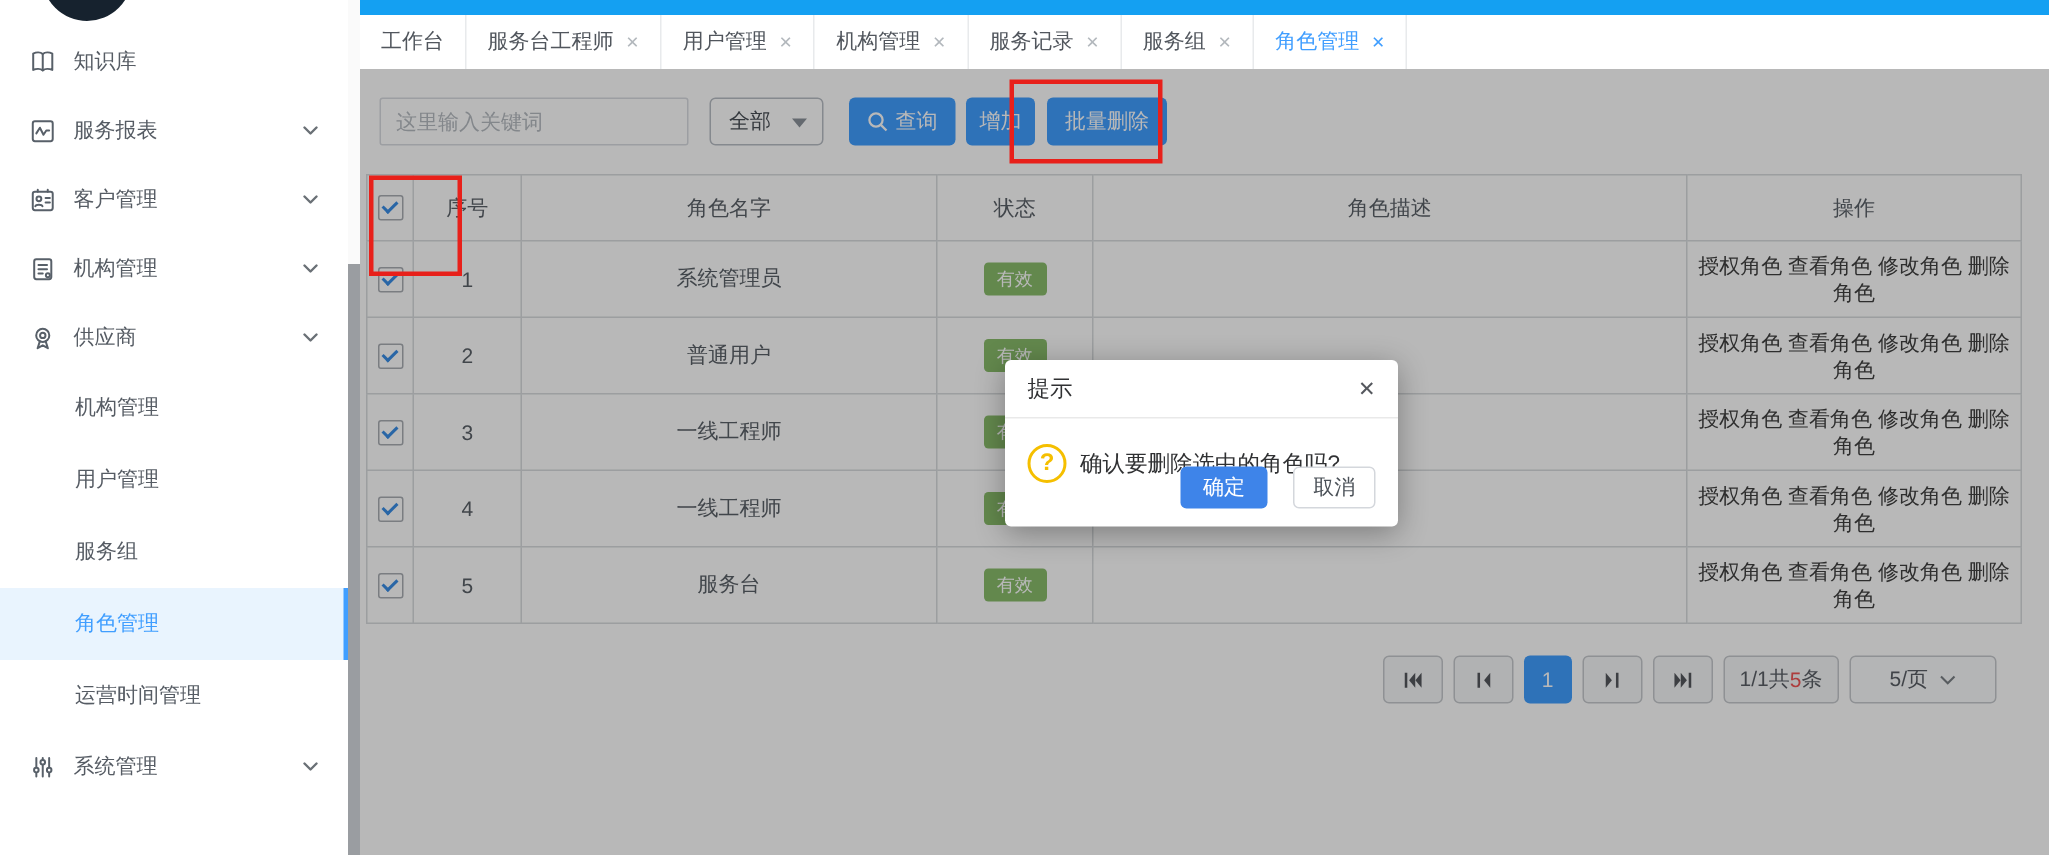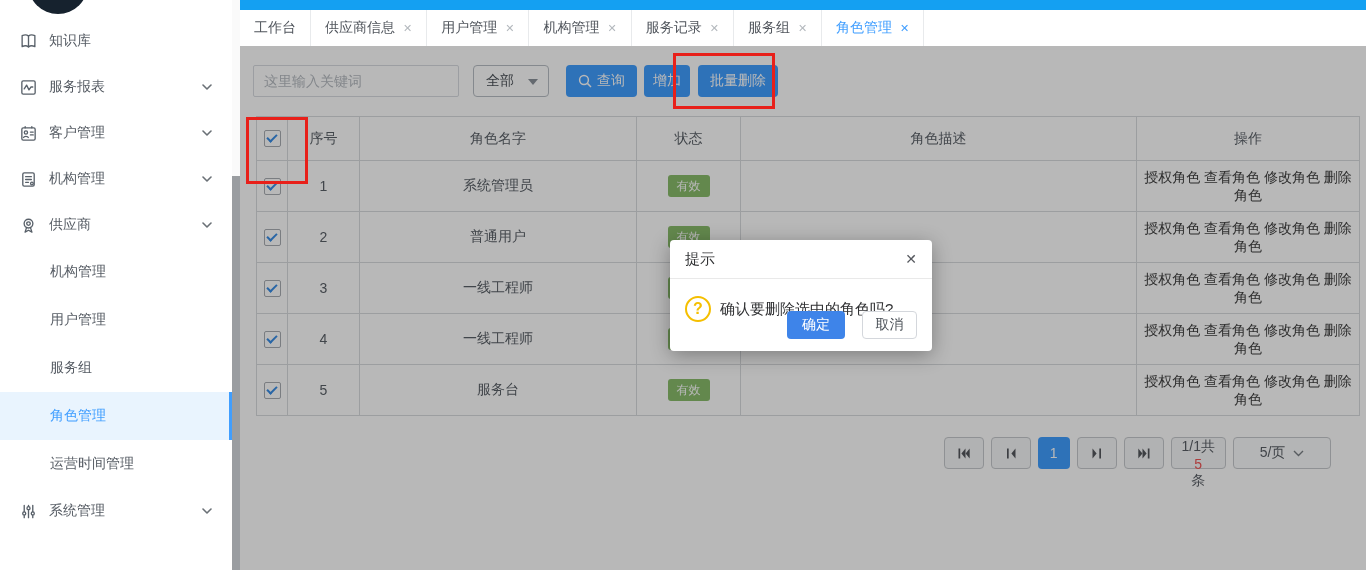--- a/index.html
+++ b/index.html
@@ -35,35 +35,35 @@
   .search-input{width:206px;height:32px;border:1px solid #d9dce1;border-radius:2px;padding:0 10px;font-size:14px;color:#333;box-sizing:border-box;outline:none;background:#fff;}
   .search-input::placeholder{color:#b6bbc1;}
   .select{width:76px;height:32px;margin-left:14px;border:1px solid #b9bec5;border-radius:4px;display:flex;align-items:center;justify-content:space-between;padding:0 10px 0 12px;font-size:14px;color:#4a5057;box-sizing:border-box;background:#fff;cursor:pointer;}
   .caret{width:0;height:0;border:5px solid transparent;border-top:6px solid #8b929a;margin-top:6px;}
   .btn{height:32px;border:none;border-radius:4px;background:#409eff;color:#fff;font-size:14px;display:flex;align-items:center;justify-content:center;cursor:pointer;}
   .btn-search{margin-left:17px;padding:0 12px;gap:5px;}
   .btn-add{margin-left:7px;padding:0 9px;}
   .btn-batch{margin-left:8px;padding:0 12px;}
 
   
-  table.roles{margin-left:16px;border-collapse:collapse;table-layout:fixed;width:1103px;}
+  table.roles{margin-left:4px;border-collapse:collapse;table-layout:fixed;width:1103px;}
   table.roles th,table.roles td{border:1px solid #d8dbde;font-size:14px;color:#5b6168;text-align:center;font-weight:normal;padding:0;background:#fff;}
   table.roles th{height:43px;}
   table.roles td{height:50px;}
   .checkbox{width:15px;height:15px;border:1px solid #a9adb3;border-radius:2px;background:#fff;margin:0 auto;position:relative;cursor:pointer;}
   .checkbox::after{content:"";position:absolute;left:2px;top:3px;width:8px;height:4px;border-left:2px solid #3a8ee6;border-bottom:2px solid #3a8ee6;transform:rotate(-45deg);}
   .badge{display:inline-block;min-width:42px;height:22px;line-height:22px;border-radius:3px;background:#89bd6b;color:#fff;font-size:12px;padding:0 4px;box-sizing:border-box;}
   .ops{line-height:18px;padding:0 2px;}
   .op-link{color:#404040;cursor:pointer;}
 
   
   .pagebar{display:flex;align-items:center;justify-content:flex-end;margin:21px 35px 0 0;gap:7px;}
   .pg-btn{width:40px;height:32px;border:1px solid #c6c9cd;border-radius:4px;background:#f6f7f8;display:flex;align-items:center;justify-content:center;cursor:pointer;box-sizing:border-box;}
   .pg-cur{width:32px;height:32px;border-radius:4px;background:#409eff;color:#fff;font-size:14px;display:flex;align-items:center;justify-content:center;cursor:pointer;}
-  .pg-info{height:32px;border:1px solid #c6c9cd;border-radius:4px;background:#f6f7f8;display:flex;align-items:center;padding:0 10px;font-size:14px;color:#5a5f66;box-sizing:border-box;flex-direction:column;}
+  .pg-info{height:32px;border:1px solid #c6c9cd;border-radius:4px;background:#f6f7f8;display:flex;align-items:center;padding:0 10px;font-size:14px;color:#5a5f66;box-sizing:border-box;}
   .pg-info .red{color:#f05555;}
   .pg-size{height:32px;width:98px;border:1px solid #c6c9cd;border-radius:4px;background:#fafbfc;display:flex;align-items:center;justify-content:center;gap:8px;font-size:14px;color:#5a5f66;box-sizing:border-box;cursor:pointer;}
 
   
   .modal{position:absolute;left:430px;top:194px;width:262px;height:111px;background:#fff;border-radius:4px;box-shadow:0 4px 20px rgba(0,0,0,0.32);z-index:20;}
   .modal-head{height:38px;display:flex;align-items:center;justify-content:space-between;padding:0 15px;border-bottom:1px solid #e9e9e9;}
   .modal-title{font-size:15px;color:#303133;}
   .modal-close{font-size:14px;color:#55585e;cursor:pointer;line-height:1;}
   .modal-body{display:flex;align-items:center;padding:17px 15px 0;}
   .q-icon{flex:0 0 26px;width:26px;height:26px;border:2px solid #f5bf00;border-radius:50%;color:#f5bf00;font-weight:bold;font-size:16px;display:flex;align-items:center;justify-content:center;margin-right:9px;box-sizing:border-box;}
@@ -198,21 +198,21 @@
     </div>
   </aside>
 
   <div class="main">
     <div class="topstrip"></div>
     <div class="tabbar" id="tabbar">
         <div class="tab">
           <span class="t-label">工作台</span>
         </div>
         <div class="tab">
-          <span class="t-label">供应商信息</span>
+          <span class="t-label">服务台工程师</span>
           <span class="t-close">✕</span>
         </div>
         <div class="tab">
           <span class="t-label">用户管理</span>
           <span class="t-close">✕</span>
         </div>
         <div class="tab">
           <span class="t-label">机构管理</span>
           <span class="t-close">✕</span>
         </div>

